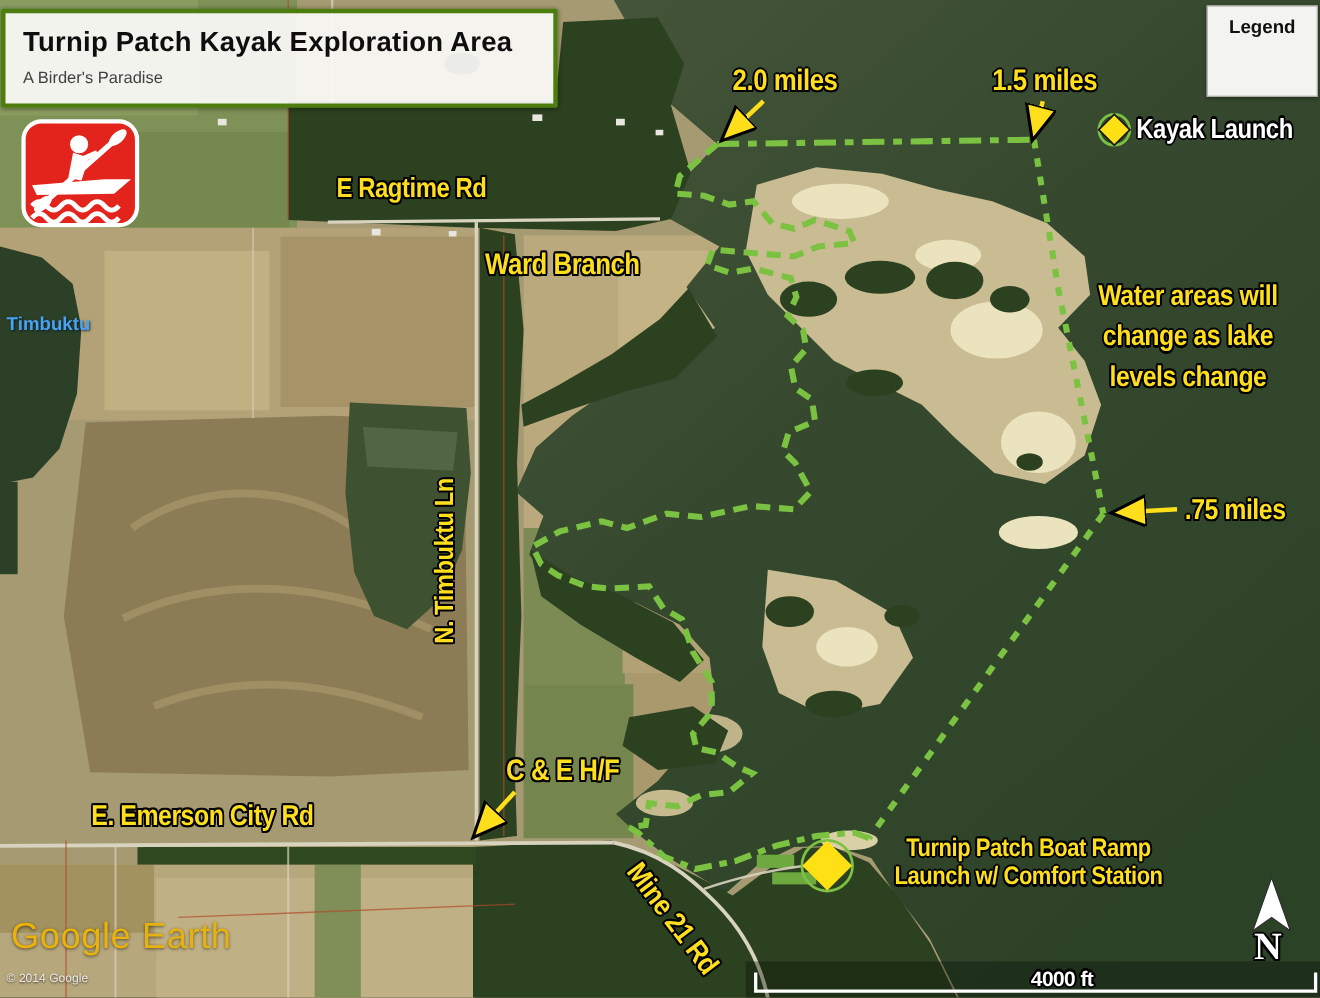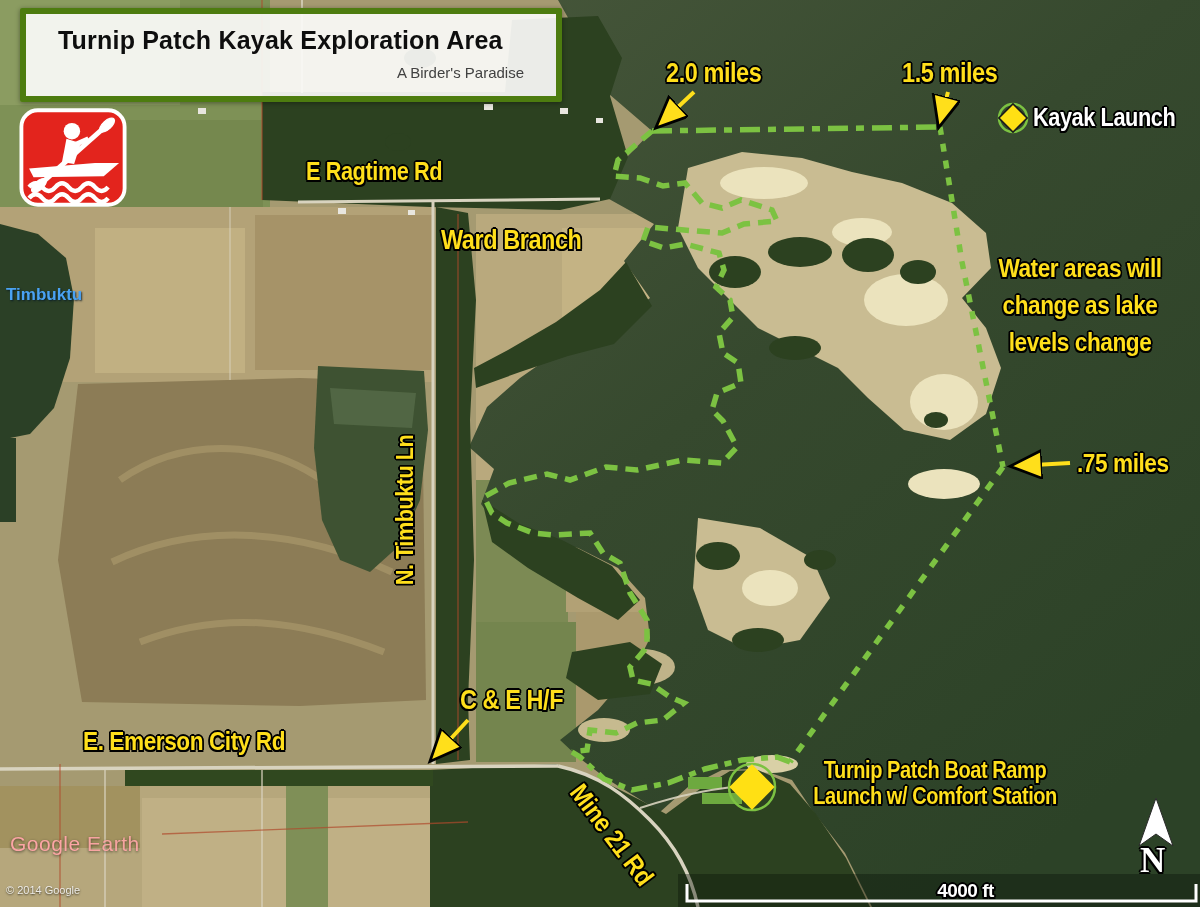--- a/index.html
+++ b/index.html
@@ -8,33 +8,33 @@
   #terrain{position:absolute;left:0;top:0;z-index:0;}
   .lbl{position:absolute;white-space:nowrap;font-weight:bold;z-index:5;}
   .yl{color:#FFDF1B;letter-spacing:-0.5px;
       text-shadow:2px 0 0 #000,-2px 0 0 #000,0 2px 0 #000,0 -2px 0 #000,
                   1.5px 1.5px 0 #000,-1.5px -1.5px 0 #000,1.5px -1.5px 0 #000,-1.5px 1.5px 0 #000;}
   .wl{color:#fff;letter-spacing:-0.5px;
       text-shadow:2px 0 0 #000,-2px 0 0 #000,0 2px 0 #000,0 -2px 0 #000,
                   1.5px 1.5px 0 #000,-1.5px -1.5px 0 #000,1.5px -1.5px 0 #000,-1.5px 1.5px 0 #000;}
   .sxl{transform:scaleX(.87);transform-origin:0 50%;}
   .sxc{transform:scaleX(.87);transform-origin:50% 50%;}
-  #title-box{position:absolute;left:20px;top:8px;width:466px;height:58px;z-index:6;
-             background:rgba(250,250,247,.93);border:6px solid #4d7c0f;border-radius:2px;
-             box-shadow:0 1px 5px rgba(0,0,0,.4);padding:12px 32px;}
+  #title-box{position:absolute;left:1px;top:8px;width:466px;height:58px;z-index:6;
+             background:rgba(250,250,247,.93);border:4px solid #4d7c0f;border-radius:2px;
+             box-shadow:0 1px 5px rgba(0,0,0,.4);padding:12px 16px;}
   #title-box h1{margin:0;font-size:25px;letter-spacing:.2px;color:#0e0e0e;font-weight:bold;}
-  #title-box p{margin:9px 0 0 0;font-size:15px;color:#414141;font-weight:normal;text-align:right;}
+  #title-box p{margin:9px 0 0 0;font-size:15px;color:#414141;font-weight:normal;}
   #legend-box{position:absolute;left:1097px;top:5px;width:99px;height:81px;z-index:6;
               background:#f3f3ef;border:1px solid #a9a9a4;box-shadow:0 1px 4px rgba(0,0,0,.45);
               text-align:center;}
   #legend-box .lt{margin-top:9px;font-size:17px;font-weight:bold;color:#111;}
   #kayak-icon{position:absolute;left:18px;top:107px;z-index:6;}
   #water-note{left:955px;top:250px;width:250px;text-align:center;font-size:26px;line-height:37px;}
   #boat-ramp-label{left:795px;top:757px;width:280px;text-align:center;font-size:23px;line-height:26px;}
-  #ge-logo{position:absolute;left:10px;top:832px;z-index:5;color:#fca5a5;font-size:21px;
+  #ge-logo{position:absolute;left:10px;top:832px;z-index:5;color:#eab308;font-size:33px;
            text-shadow:0 1px 3px rgba(0,0,0,.6);letter-spacing:.5px;}
   #ge-logo .g{font-weight:500;} #ge-logo .e{font-weight:300;opacity:.95;}
   #copyright{position:absolute;left:6px;top:884px;z-index:5;color:rgba(255,255,255,.85);
              font-size:11px;text-shadow:0 1px 2px rgba(0,0,0,.7);font-weight:normal;}
   #compass-n{left:1140px;top:841px;font-family:"Liberation Serif",serif;font-size:35px;}
 </style>
 </head>
 <body>
 
 <div id="canvas">
@@ -213,20 +213,23 @@
       <ellipse cx="19" cy="71.5" rx="8.5" ry="4" transform="rotate(-42 19 71.5)"></ellipse>
       <ellipse cx="81" cy="16.5" rx="8.5" ry="4" transform="rotate(-42 81 16.5)"></ellipse>
       <line x1="48" y1="36" x2="64" y2="29" stroke-width="4.5"></line>
     </g>
     <g stroke="#fff" stroke-width="4" fill="none">
       <path d="M10,73 q6,-7 12,0 t12,0 t12,0 t12,0 t12,0 t12,0"></path>
       <path d="M10,83 q6,-7 12,0 t12,0 t12,0 t12,0 t12,0 t12,0"></path>
     </g>
   </svg>
 
+  <div id="legend-box">
+    <div class="lt">Legend</div>
+  </div>
   <div class="lbl wl sxl" style="left:1033px;top:103px;font-size:25px;">Kayak Launch</div>
 
   <div class="lbl yl sxl" style="left:666px;top:58px;font-size:27px;">2.0 miles</div>
   <div class="lbl yl sxl" style="left:902px;top:58px;font-size:27px;">1.5 miles</div>
   <div class="lbl yl sxl" style="left:1077px;top:448px;font-size:26px;">.75 miles</div>
 
   <div id="water-note" class="lbl yl sxc">
     <div>Water areas will</div>
     <div>change as lake</div>
     <div>levels change</div>

